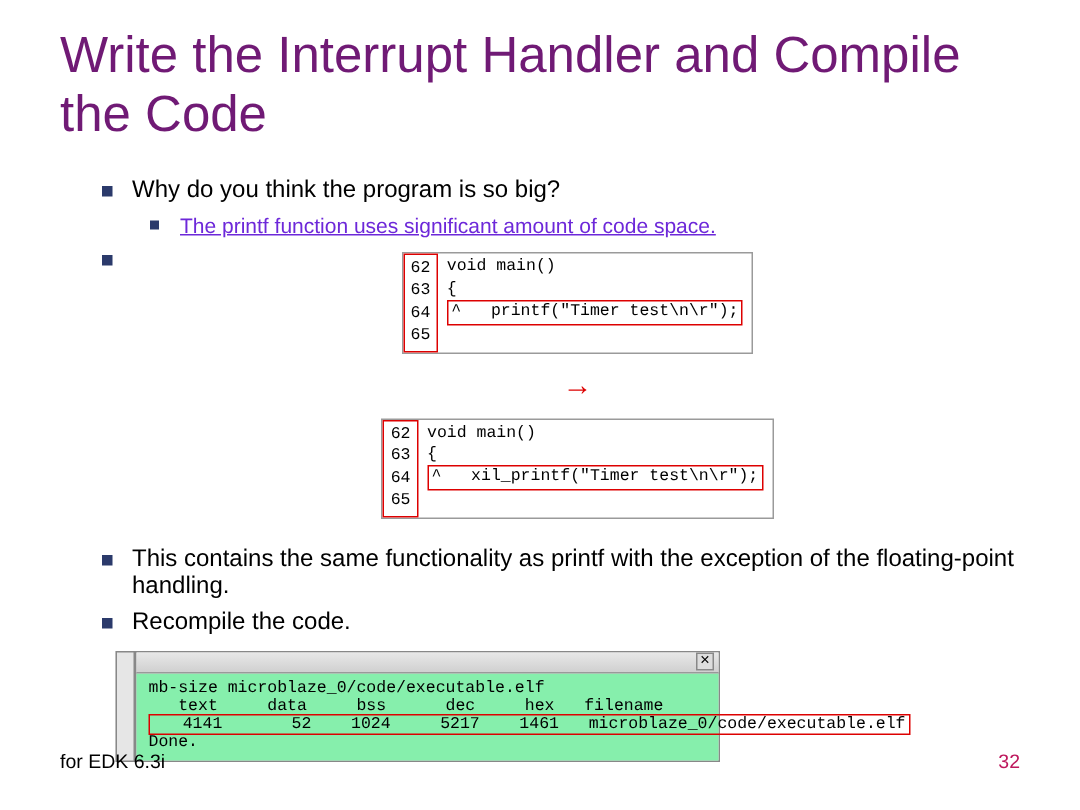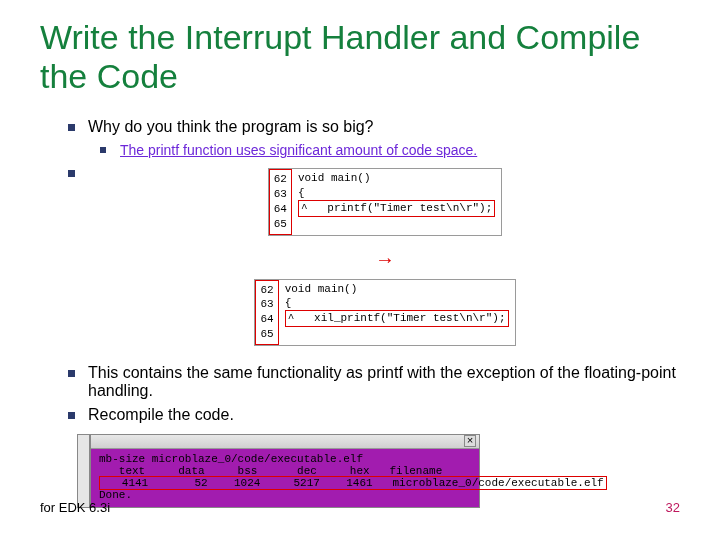--- a/index.html
+++ b/index.html
@@ -14,21 +14,21 @@
   .slide {
     width: 100%;
     height: 100%;
     padding: 18px 40px 0 40px;
     position: relative;
   }
   .title {
     font-size: 34px;
     line-height: 1.15;
     font-weight: normal;
-    color: #15803d;
+    color: #701a75;
     margin-bottom: 22px;
   }
   .content {
     padding-left: 28px;
   }
   .bul {
     position: relative;
     margin-bottom: 6px;
   }
   .bul .sq {
@@ -112,21 +112,21 @@
     position: absolute;
     left: -14px;
     top: -1px;
     bottom: -1px;
     width: 13px;
     background: #e6e6e6;
     border: 1px solid #888;
   }
   .term-body {
     padding: 4px 8px 6px 8px;
-    background: #a21caf;
+    background: #86efac;
     white-space: pre;
   }
   .term-hl {
     border: 1px solid #d00;
     display: inline-block;
     padding: 0 2px;
     margin: -1px 0;
   }
   .footer {
     position: absolute;

